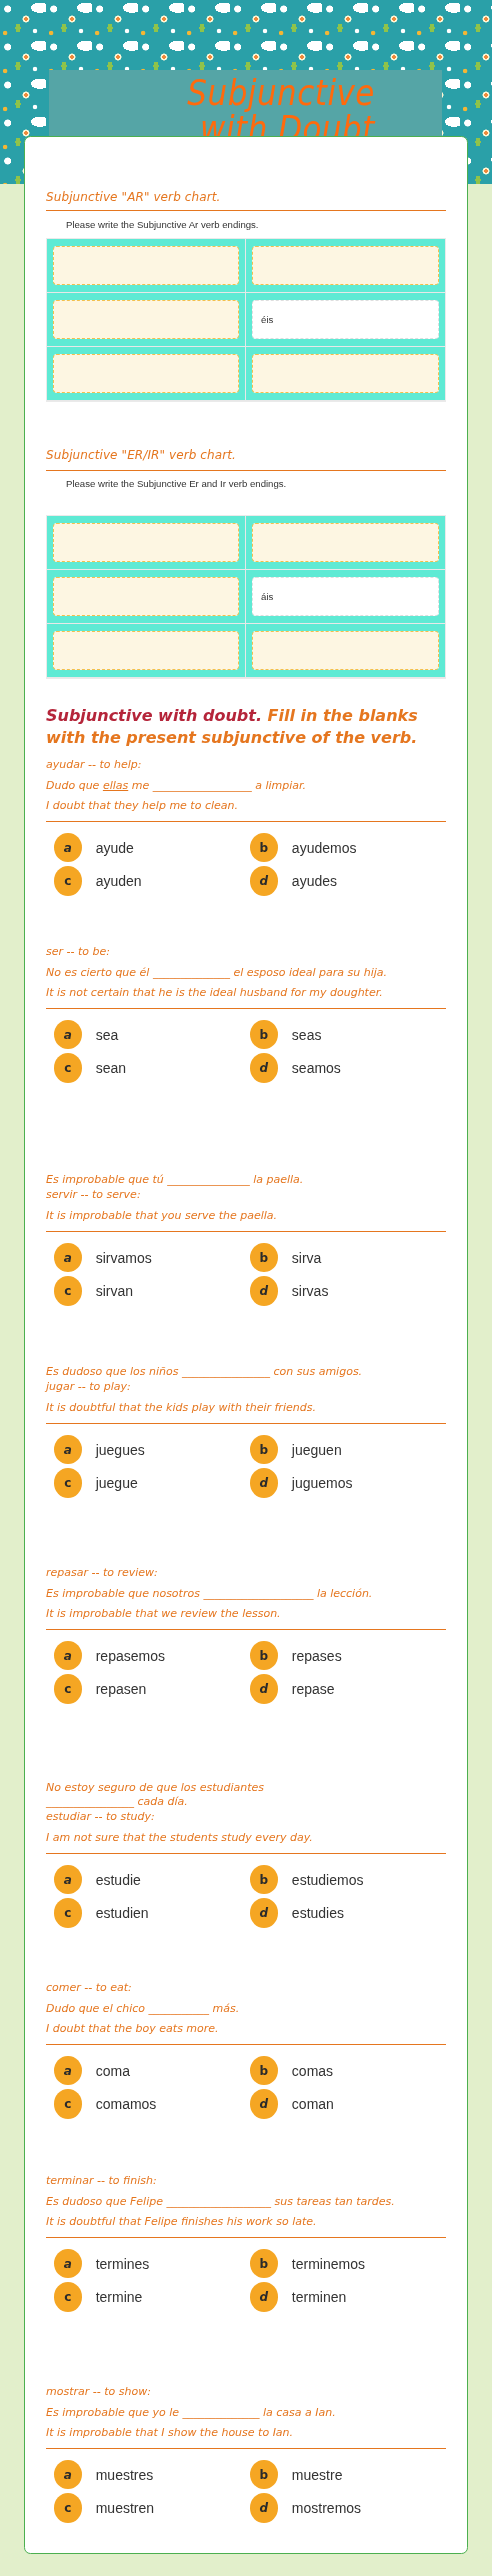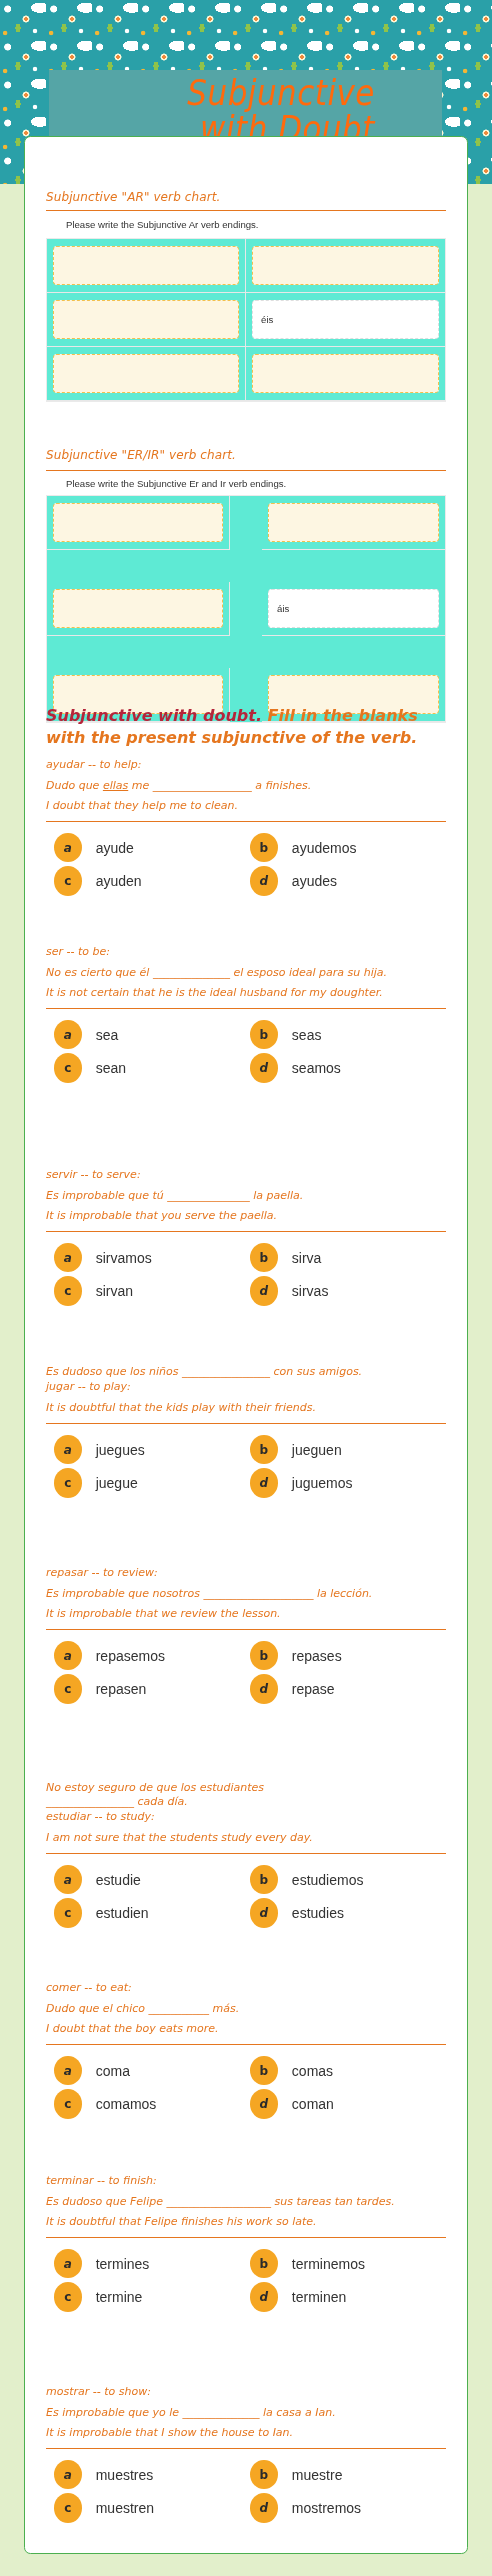--- a/index.html
+++ b/index.html
@@ -139,21 +139,21 @@
     <div class="cell">
         <div class="box"></div>
       </div>
   </div>
 </div>
 
 <div class="content" style="top:448px;">
   <div class="hand sec-heading">Subjunctive "ER/IR" verb chart.</div>
   <div class="rule" style="margin-top:7.7px;"></div>
   <div class="instr" style="margin-top:7.7px;">Please write the Subjunctive Er and Ir verb endings.</div>
-  <div class="grid" style="margin-top:6px;gap:32px;">
+  <div class="grid" style="margin-top:26px;">
     <div class="cell">
         <div class="box"></div>
       </div>
     <div class="cell">
         <div class="box"></div>
       </div>
     <div class="cell">
         <div class="box"></div>
       </div>
     <div class="cell">
@@ -167,21 +167,21 @@
       </div>
   </div>
 </div>
 
 <div class="content" style="top:705px;">
   <div class="fill-heading"><span class="lead">Subjunctive with doubt.</span><span> Fill in the blanks with the present subjunctive of the verb.</span></div>
 </div>
 
 <div class="content" style="top:757px;">
   <div class="hand q-verb">ayudar -- to help:</div>
-  <div class="hand q-line"><span>Dudo que </span><span class="ul">ellas</span><span> me __________________ a finishes.</span></div>
+  <div class="hand q-line"><span>Dudo que </span><span class="ul">ellas</span><span> me __________________ a limpiar.</span></div>
   <div class="hand q-line">I doubt that they help me to clean.</div>
   <div class="rule" style="margin-top:7.7px;"></div>
   <div class="options">
     <div class="opt">
         <span class="badge it">a</span>
         <span class="opt-label">ayude</span>
       </div>
     <div class="opt">
         <span class="badge">b</span>
         <span class="opt-label">ayudemos</span>
@@ -216,22 +216,22 @@
         <span class="opt-label">sean</span>
       </div>
     <div class="opt">
         <span class="badge it">d</span>
         <span class="opt-label">seamos</span>
       </div>
   </div>
 </div>
 
 <div class="content" style="top:1167px;">
+  <div class="hand q-line">Es improbable que  tú _______________ la paella.</div>
   <div class="hand q-verb">servir -- to serve:</div>
-  <div class="hand q-line">Es improbable que  tú _______________ la paella.</div>
   <div class="hand q-line">It is improbable that you serve the paella.</div>
   <div class="rule" style="margin-top:7.7px;"></div>
   <div class="options">
     <div class="opt">
         <span class="badge it">a</span>
         <span class="opt-label">sirvamos</span>
       </div>
     <div class="opt">
         <span class="badge">b</span>
         <span class="opt-label">sirva</span>

